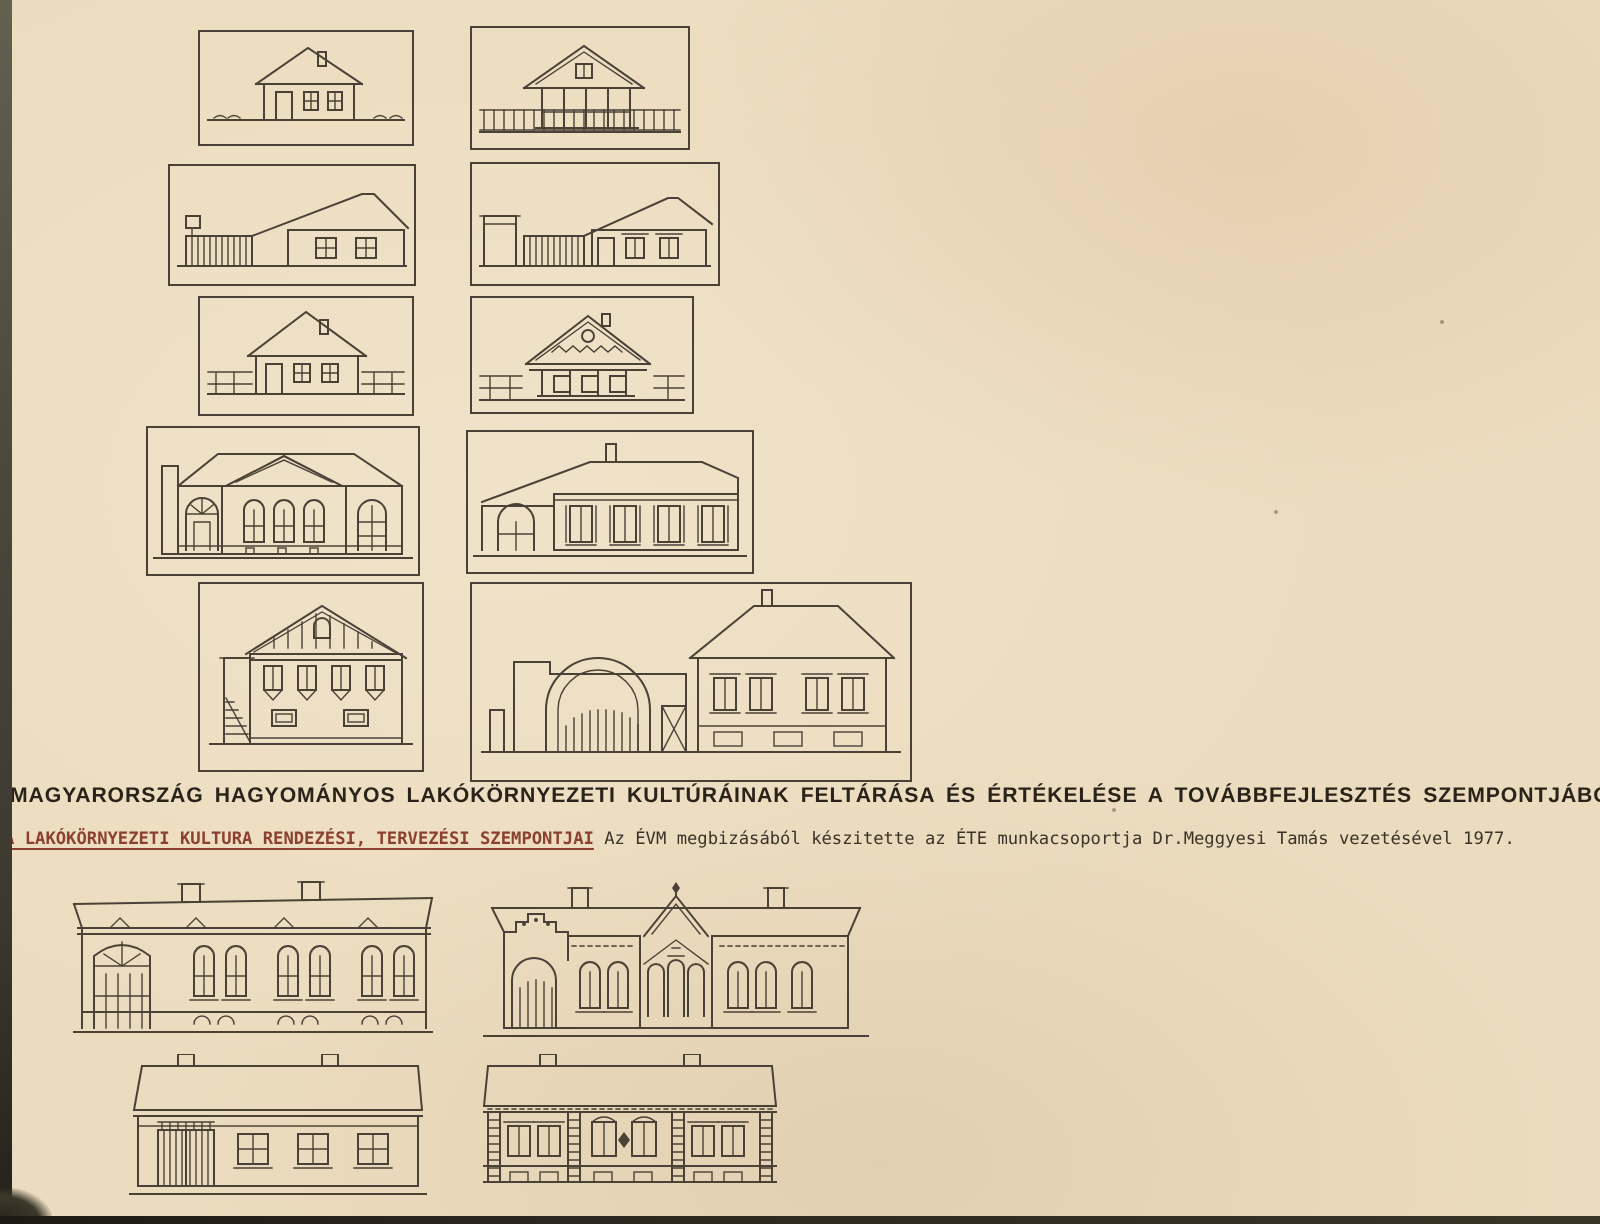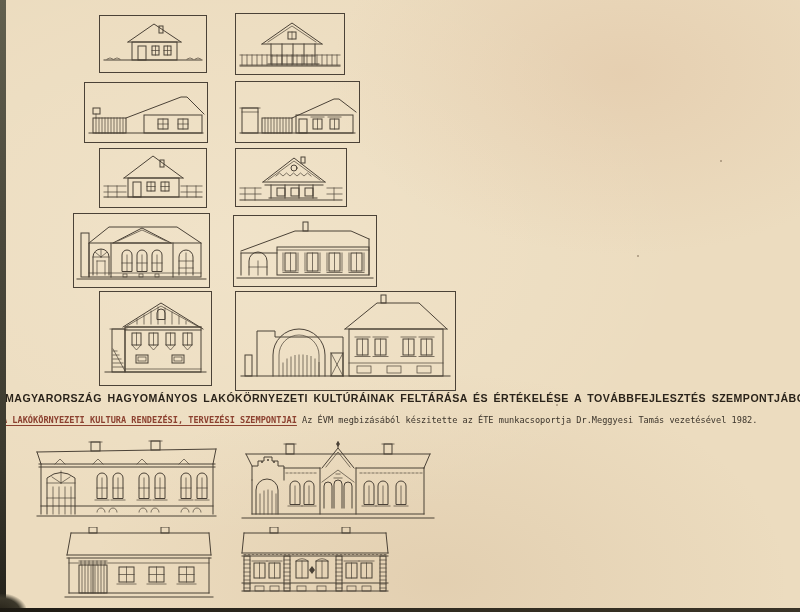--- a/index.html
+++ b/index.html
@@ -267,21 +267,21 @@
       <rect x="186" y="48" width="11" height="16"></rect>
       <path class="thin" d="M191.5 48 V64 M184 46 H199 M184 65.5 H199"></path>
       <path class="thin" d="M114 72 H208"></path>
       <rect class="thin" x="122" y="75" width="14" height="7"></rect>
       <rect class="thin" x="152" y="75" width="14" height="7"></rect>
       <rect class="thin" x="182" y="75" width="14" height="7"></rect>
     </svg>
   </div>
 
   <div class="title-line">MAGYARORSZÁG HAGYOMÁNYOS LAKÓKÖRNYEZETI KULTÚRÁINAK FELTÁRÁSA ÉS ÉRTÉKELÉSE A TOVÁBBFEJLESZTÉS SZEMPONTJÁBÓL</div>
-  <div class="subtitle-line"><span class="u">A LAKÓKÖRNYEZETI KULTURA RENDEZÉSI, TERVEZÉSI SZEMPONTJAI</span><span>  Az ÉVM megbizásából készitette az ÉTE munkacsoportja Dr.Meggyesi Tamás vezetésével 1982.</span></div>
+  <div class="subtitle-line"><span class="u">A LAKÓKÖRNYEZETI KULTURA RENDEZÉSI, TERVEZÉSI SZEMPONTJAI</span><span>  Az ÉVM megbizásából készitette az ÉTE munkacsoportja Dr.Meggyesi Tamás vezetésével 1977.</span></div>
 
   <div class="fig" style="left:33px;top:440px;width:187px;height:84px">
     <svg viewBox="0 0 187 84">
       <path d="M4 12 L183 9"></path>
       <rect x="58" y="2" width="9" height="9"></rect>
       <rect x="118" y="1" width="9" height="9"></rect>
       <path class="thin" d="M56 2 h13 M116 1 h13"></path>
       <path d="M6 24 H182 M6 27 H182"></path>
       <path class="thin" d="M22 24 l5 -5 5 5 M60 24 l5 -5 5 5 M104 24 l5 -5 5 5 M146 24 l5 -5 5 5"></path>
       <path d="M8 24 V74 M180 24 V74"></path>

